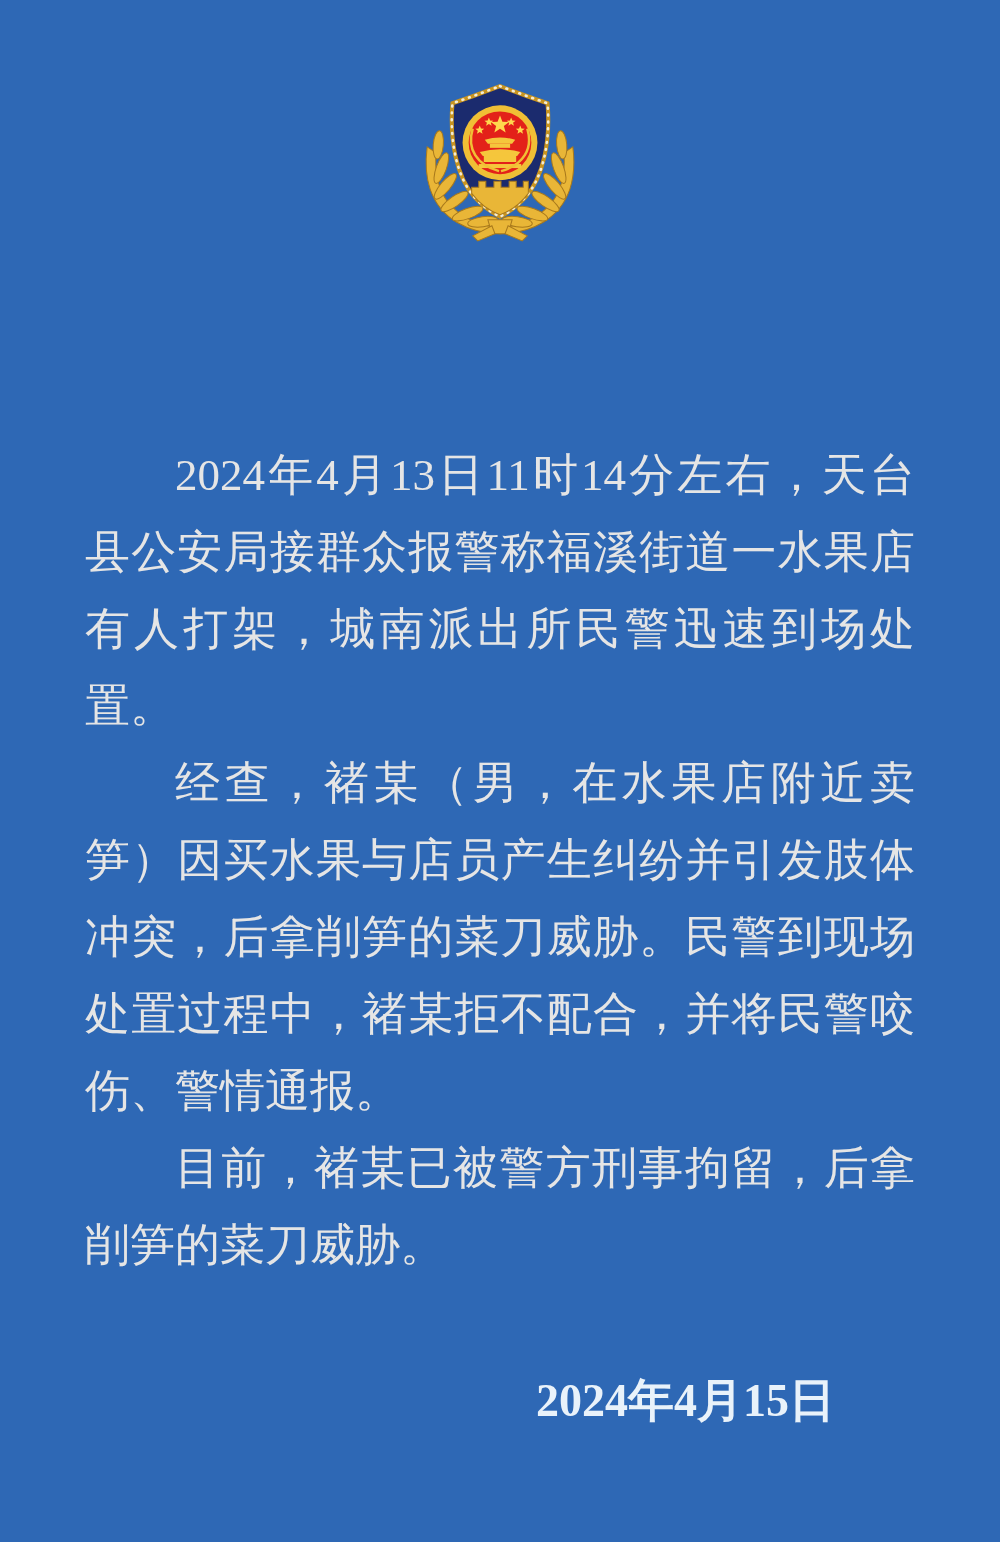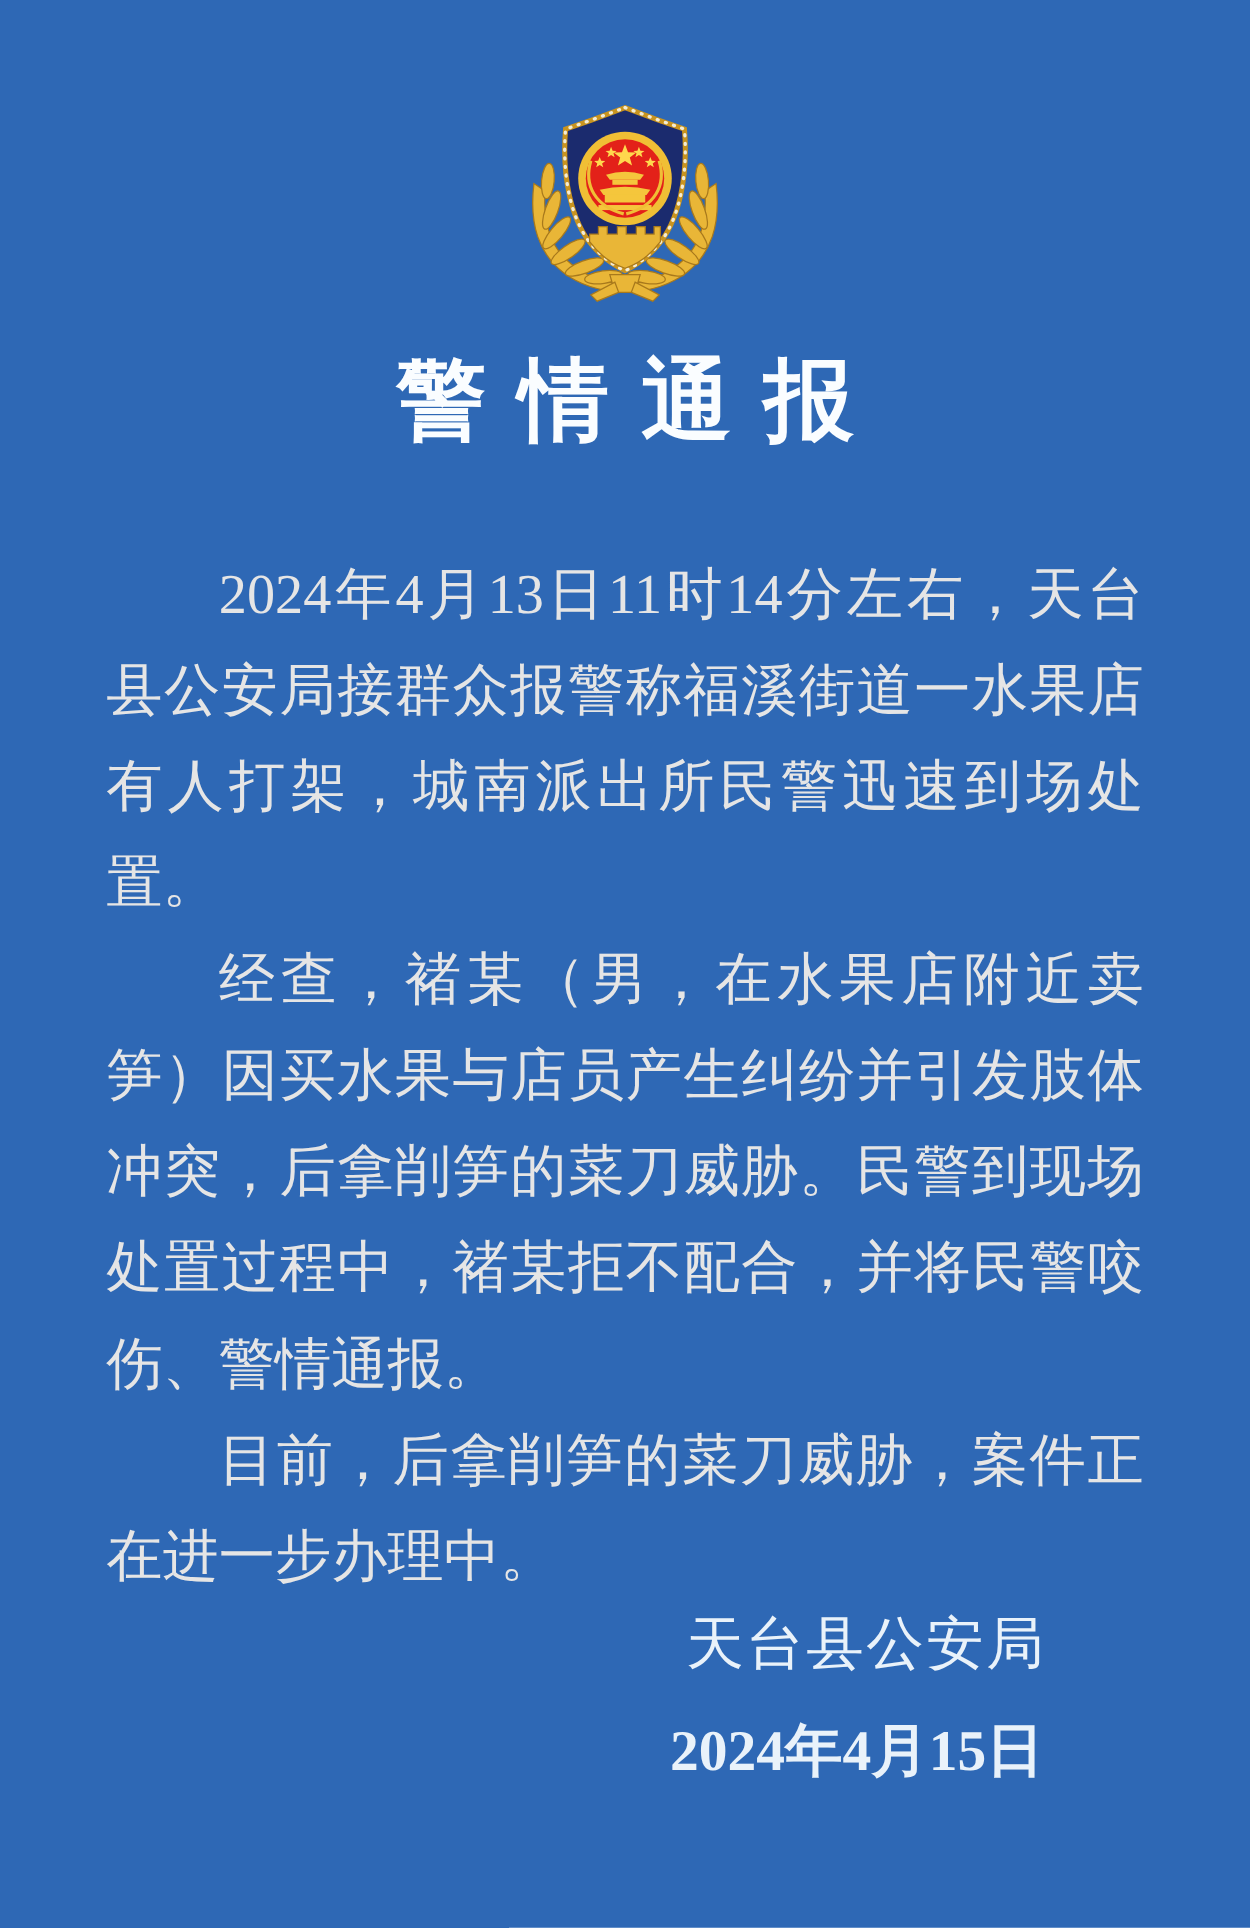--- a/index.html
+++ b/index.html
@@ -93,24 +93,22 @@
 
     <path fill="#e9b637" stroke="#a8791c" stroke-width="1" d="M57,104 L64,104 L64,98 L71,98 L71,104 L79,104 L79,98 L86,98 L86,104 L94,104 L94,98 L101,98 L101,104 L108,104 L108,98 L113,98 L113,110 C104,122 94,128 85,131 C76,128 66,122 57,110 Z"></path>
 
     <g fill="#e9b637" stroke="#a8791c" stroke-width="1">
       <path d="M73,136 L97,136 L93,150 L77,150 Z"></path>
       <path d="M58,152 L77,142 L80,150 L63,157 Z"></path>
       <path d="M112,152 L93,142 L90,150 L107,157 Z"></path>
     </g>
   </svg>
 
-  <h1 class="title">警情通报</h1>
 
   <div class="body-text">
       <p>2024年4月13日11时14分左右，天台县公安局接群众报警称福溪街道一水果店有人打架，城南派出所民警迅速到场处置。</p>
       <p>经查，褚某（男，在水果店附近卖笋）因买水果与店员产生纠纷并引发肢体冲突，后拿削笋的菜刀威胁。民警到现场处置过程中，褚某拒不配合，并将民警咬伤、警情通报。</p>
-      <p>目前，后拿削笋的菜刀威胁，案件正在进一步办理中。</p>
+      <p>目前，褚某已被警方刑事拘留，后拿削笋的菜刀威胁。</p>
     </div>
 
-  <div class="sig-agency">天台县公安局</div>
   <div class="sig-date">2024年4月15日</div>
 
 </div>
 
 </body></html>

